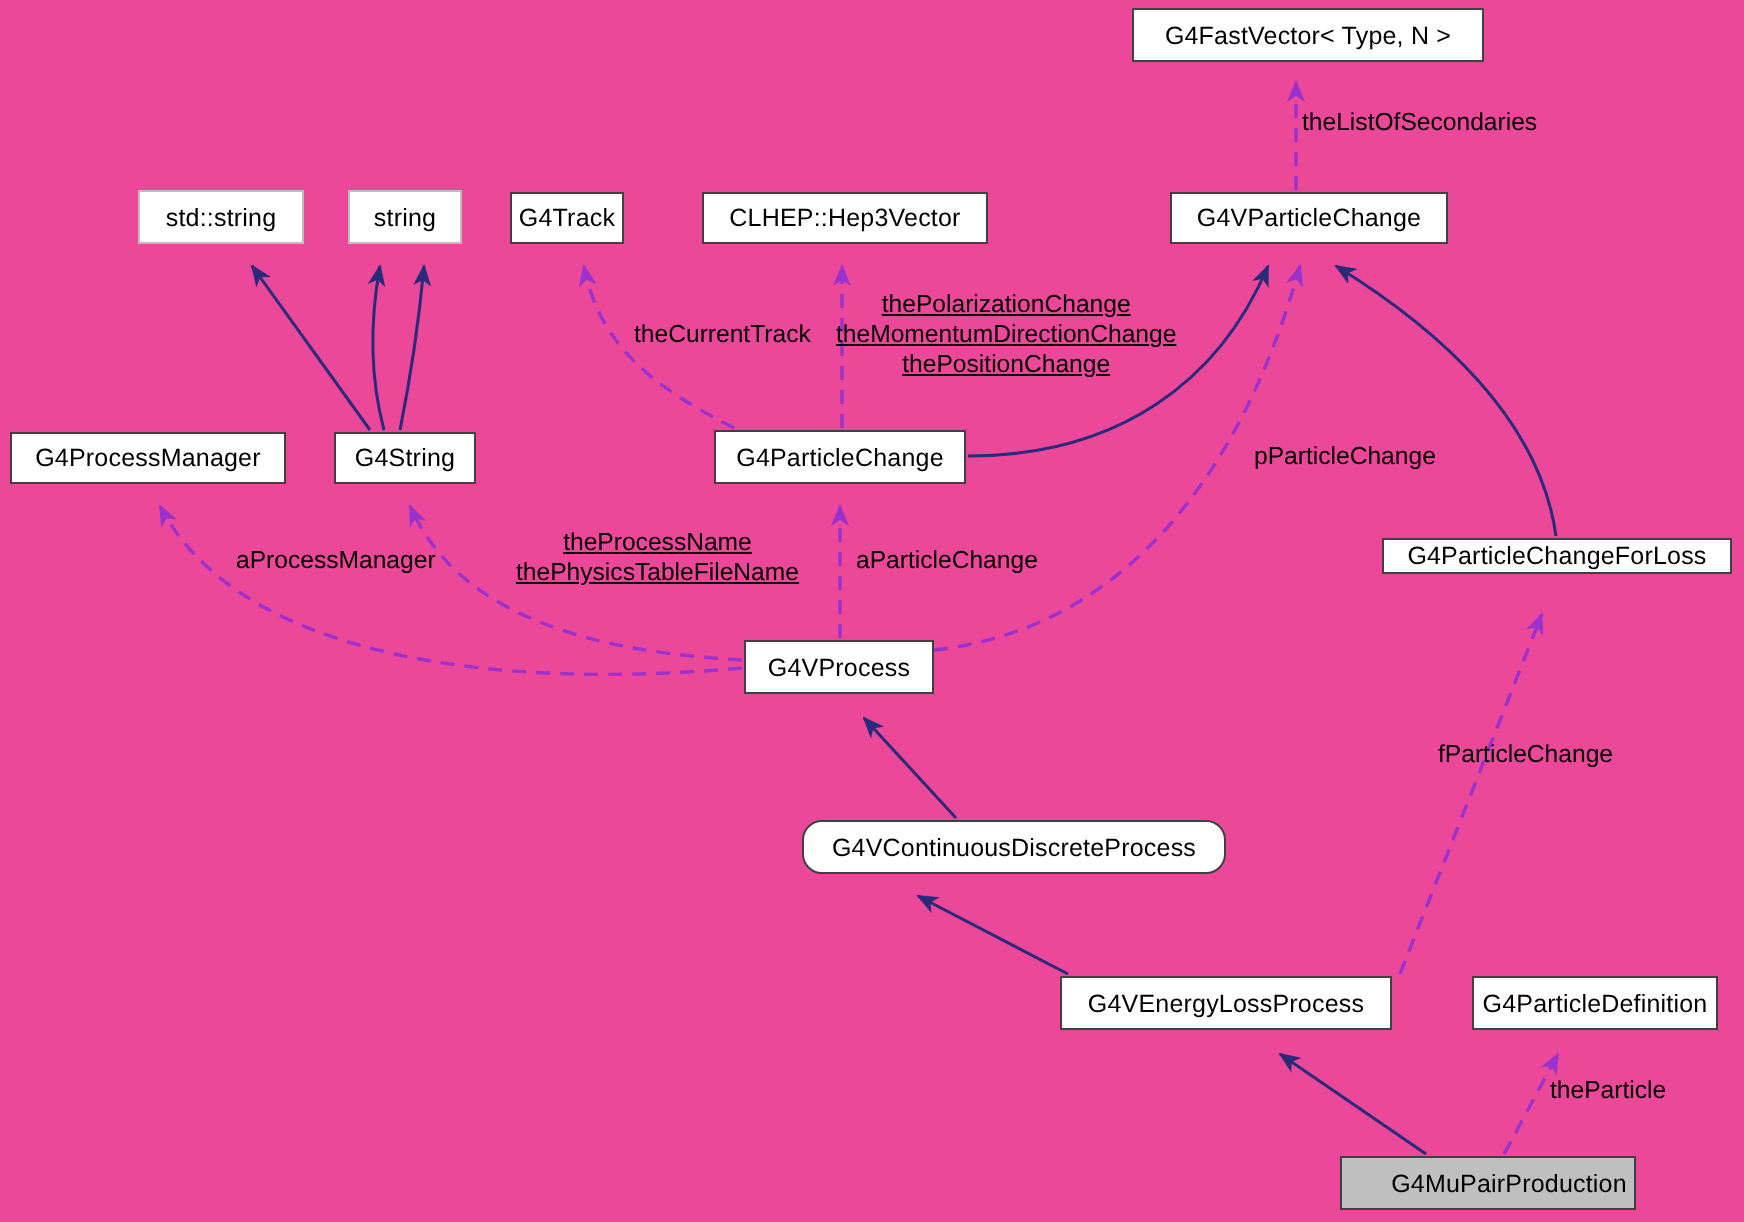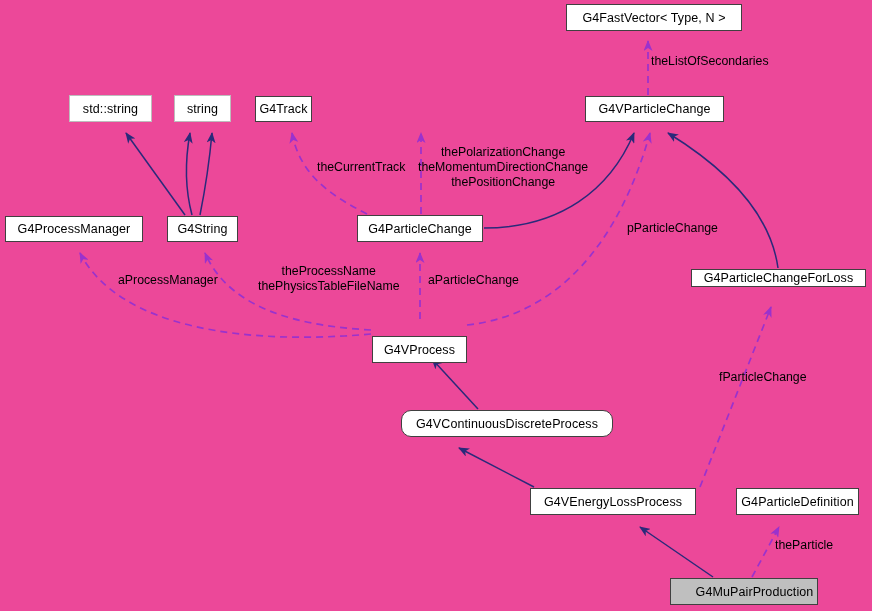--- a/index.html
+++ b/index.html
@@ -47,20 +47,21 @@
     position: absolute;
     font-size: 12.3px;
     color: #000000;
     white-space: nowrap;
     z-index: 4;
     background: transparent;
   }
   .edge-label.multi {
     text-align: center;
     line-height: 15px;
+    text-decoration: underline;
   }
 </style>
 </head>
 <body>
 
 <div id="canvas">
 
   <svg id="edges" viewBox="0 0 872 611" xmlns="http://www.w3.org/2000/svg">
     <defs>
       <marker id="arrowInh" markerWidth="11" markerHeight="9" refX="10" refY="4.5" orient="auto" markerUnits="userSpaceOnUse">
@@ -114,20 +115,23 @@
   </div>
 
   <div class="node dim" style="left:174px; top:95px; width:57px; height:27px;">
     <span>string</span>
   </div>
 
   <div class="node" style="left:255px; top:96px; width:57px; height:26px;">
     <span>G4Track</span>
   </div>
 
+  <div class="node" style="left:351px; top:96px; width:143px; height:26px;">
+    <span>CLHEP::Hep3Vector</span>
+  </div>
 
   <div class="node" style="left:585px; top:96px; width:139px; height:26px;">
     <span>G4VParticleChange</span>
   </div>
 
   <div class="node" style="left:5px; top:216px; width:138px; height:26px;">
     <span>G4ProcessManager</span>
   </div>
 
   <div class="node" style="left:167px; top:216px; width:71px; height:26px;">
@@ -135,21 +139,21 @@
   </div>
 
   <div class="node" style="left:357px; top:215px; width:126px; height:27px;">
     <span>G4ParticleChange</span>
   </div>
 
   <div class="node" style="left:691px; top:269px; width:175px; height:18px;">
     <span>G4ParticleChangeForLoss</span>
   </div>
 
-  <div class="node" style="left:372px; top:336px; width:95px; height:27px;">
+  <div class="node" style="left:372px; top:320px; width:95px; height:27px;">
     <span>G4VProcess</span>
   </div>
 
   <div class="node" style="left:401px; top:410px; width:212px; height:27px;border-radius:10px;">
     <span>G4VContinuousDiscreteProcess</span>
   </div>
 
   <div class="node" style="left:530px; top:488px; width:166px; height:27px;">
     <span>G4VEnergyLossProcess</span>
   </div>

